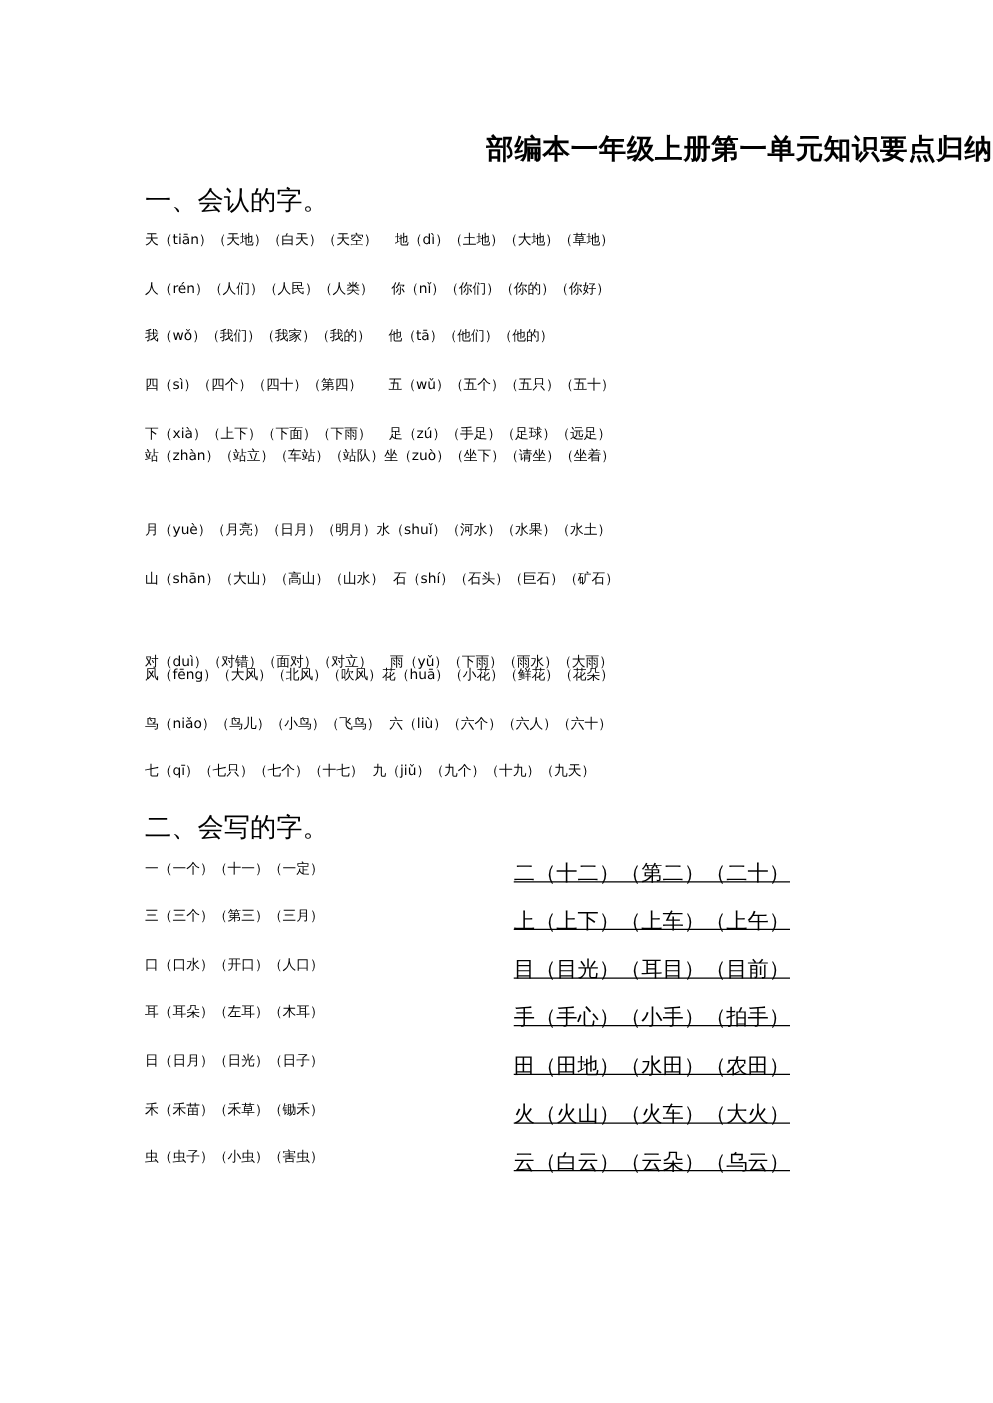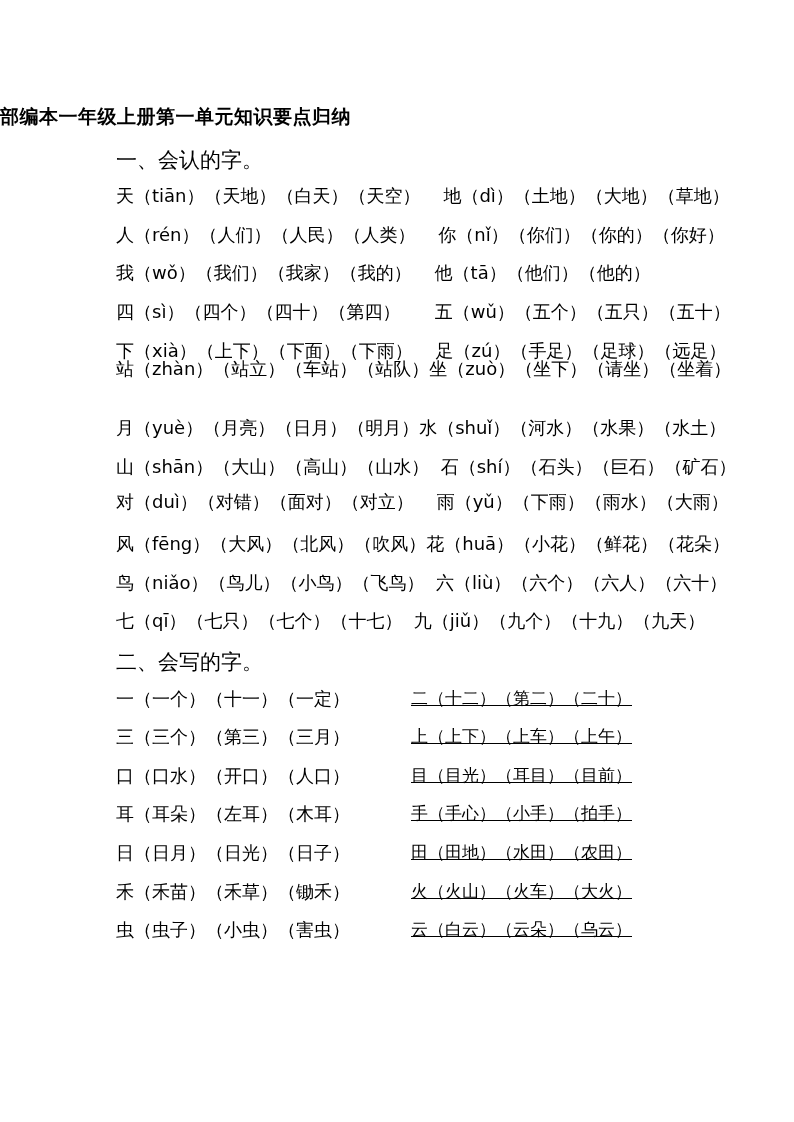--- a/index.html
+++ b/index.html
@@ -1,39 +1,39 @@
 <!DOCTYPE html>
 <html><head>
 <meta charset="utf-8">
 <style>
   html, body { margin: 0; padding: 0; background: #ffffff; }
   body { width: 794px; height: 1122px; position: relative; overflow: hidden;
          font-family: "DejaVu Sans", "Liberation Sans", sans-serif; color: #000; }
-  .title { position: absolute; top: 104px; left: 0; width: 794px; text-align: left;
-           font-size: 19px; font-weight: bold; letter-spacing: 0.5px; }
+  .title { position: absolute; top: 104px; left: 0; width: 794px; text-align: right;
+           font-size: 22px; font-weight: bold; letter-spacing: 0.5px; }
   .section { position: absolute; left: 116px; font-size: 21px; }
-  .line { position: absolute; left: 116px; font-size: 18px; white-space: pre; }
+  .line { position: absolute; left: 116px; font-size: 11px; white-space: pre; }
   .col2 { position: absolute; left: 411px; font-size: 17px; white-space: pre; text-decoration: underline; }
 </style>
 </head>
 <body>
 
 <div class="title">部编本一年级上册第一单元知识要点归纳</div>
 
 <div class="section" style="top:146px">一、会认的字。</div>
 
 <div class="line" style="top:184px">天（tiān）（天地）（白天）（天空）    地（dì）（土地）（大地）（草地）</div>
 <div class="line" style="top:223px">人（rén）（人们）（人民）（人类）    你（nǐ）（你们）（你的）（你好）</div>
 <div class="line" style="top:261px">我（wǒ）（我们）（我家）（我的）    他（tā）（他们）（他的）</div>
 <div class="line" style="top:300px">四（sì）（四个）（四十）（第四）      五（wǔ）（五个）（五只）（五十）</div>
 <div class="line" style="top:339px">下（xià）（上下）（下面）（下雨）    足（zú）（手足）（足球）（远足）</div>
 <div class="line" style="top:357px">站（zhàn）（站立）（车站）（站队）坐（zuò）（坐下）（请坐）（坐着）</div>
 <div class="line" style="top:416px">月（yuè）（月亮）（日月）（明月）水（shuǐ）（河水）（水果）（水土）</div>
 <div class="line" style="top:455px">山（shān）（大山）（高山）（山水）  石（shí）（石头）（巨石）（矿石）</div>
-<div class="line" style="top:490px">对（duì）（对错）（面对）（对立）    雨（yǔ）（下雨）（雨水）（大雨）</div>
+<div class="line" style="top:522px">对（duì）（对错）（面对）（对立）    雨（yǔ）（下雨）（雨水）（大雨）</div>
 <div class="line" style="top:532px">风（fēng）（大风）（北风）（吹风）花（huā）（小花）（鲜花）（花朵）</div>
 <div class="line" style="top:571px">鸟（niǎo）（鸟儿）（小鸟）（飞鸟）  六（liù）（六个）（六人）（六十）</div>
 <div class="line" style="top:609px">七（qī）（七只）（七个）（十七）  九（jiǔ）（九个）（十九）（九天）</div>
 
 <div class="section" style="top:648px">二、会写的字。</div>
 
 <div class="line" style="top:687px">一（一个）（十一）（一定）</div>
 <div class="col2" style="top:687px">二（十二）（第二）（二十）</div>
 <div class="line" style="top:725px">三（三个）（第三）（三月）</div>
 <div class="col2" style="top:725px">上（上下）（上车）（上午）</div>

